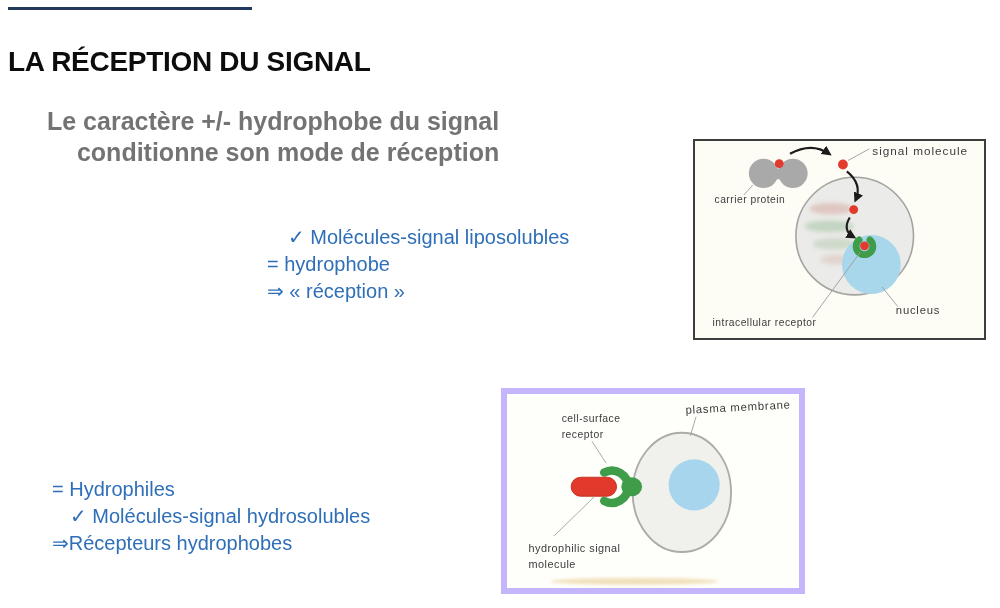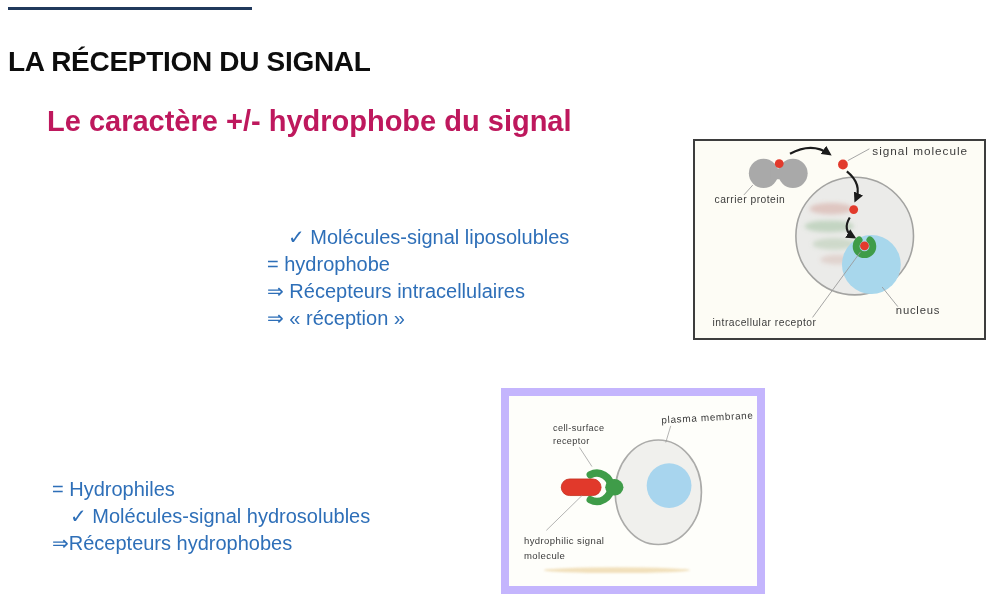--- a/index.html
+++ b/index.html
@@ -24,24 +24,24 @@
     font-size: 28px;
     font-weight: 700;
     letter-spacing: -0.3px;
     color: #0d0d0d;
     white-space: nowrap;
     margin-top: 22px;
   }
   .intro {
     position: absolute;
     left: 47px; top: 106px;
-    font-size: 29px;
+    font-size: 25px;
     font-weight: 700;
     line-height: 31px;
-    color: #be185d;
+    color: #737373;
     white-space: nowrap;
     text-align: right;
   }
   .bullets {
     position: absolute;
     font-size: 20px;
     line-height: 27px;
     color: #2E6FB8;
     white-space: nowrap;
   }
@@ -53,47 +53,47 @@
     position: absolute;
     background: #FDFCF5;
   }
   .figure-intracellular {
     left: 693px; top: 139px;
     width: 293px; height: 201px;
     border: 2px solid #3d3d3d;
   }
   .figure-membrane {
     left: 501px; top: 388px;
-    width: 264px; height: 206px;
-    border: 8px solid #c4b5fd;
+    width: 304px; height: 206px;
+    border: 6px solid #c4b5fd;
     background: #FEFEFA;
   }
   .figure svg { display: block; width: 100%; height: 100%; }
   .fig-label {
     fill: #3b3b3b;
     font-family: "Liberation Sans", sans-serif;
   }
 </style>
 </head>
 <body>
 
 <div class="slide">
 
   <div class="top-rule"></div>
 
   <div class="page-title">LA RÉCEPTION DU SIGNAL</div>
 
   <div class="intro">
     <div>Le caractère +/- hydrophobe du signal</div>
+    <div>conditionne son mode de réception</div>
   </div>
 
   <div class="bullets bullets-liposoluble">
     <div class="bullet-line indent-check">✓ Molécules-signal liposolubles</div>
     <div class="bullet-line">= hydrophobe</div>
-    <div class="bullet-line">⇒ Récepteurs intracellulaires</div>
     <div class="bullet-line">⇒ « réception »</div>
   </div>
 
   <div class="bullets bullets-hydrosoluble">
     <div class="bullet-line">= Hydrophiles</div>
     <div class="bullet-line indent-check">✓ Molécules-signal hydrosolubles</div>
     <div class="bullet-line">⇒Récepteurs hydrophobes</div>
   </div>
 
   <div class="figure figure-intracellular">

